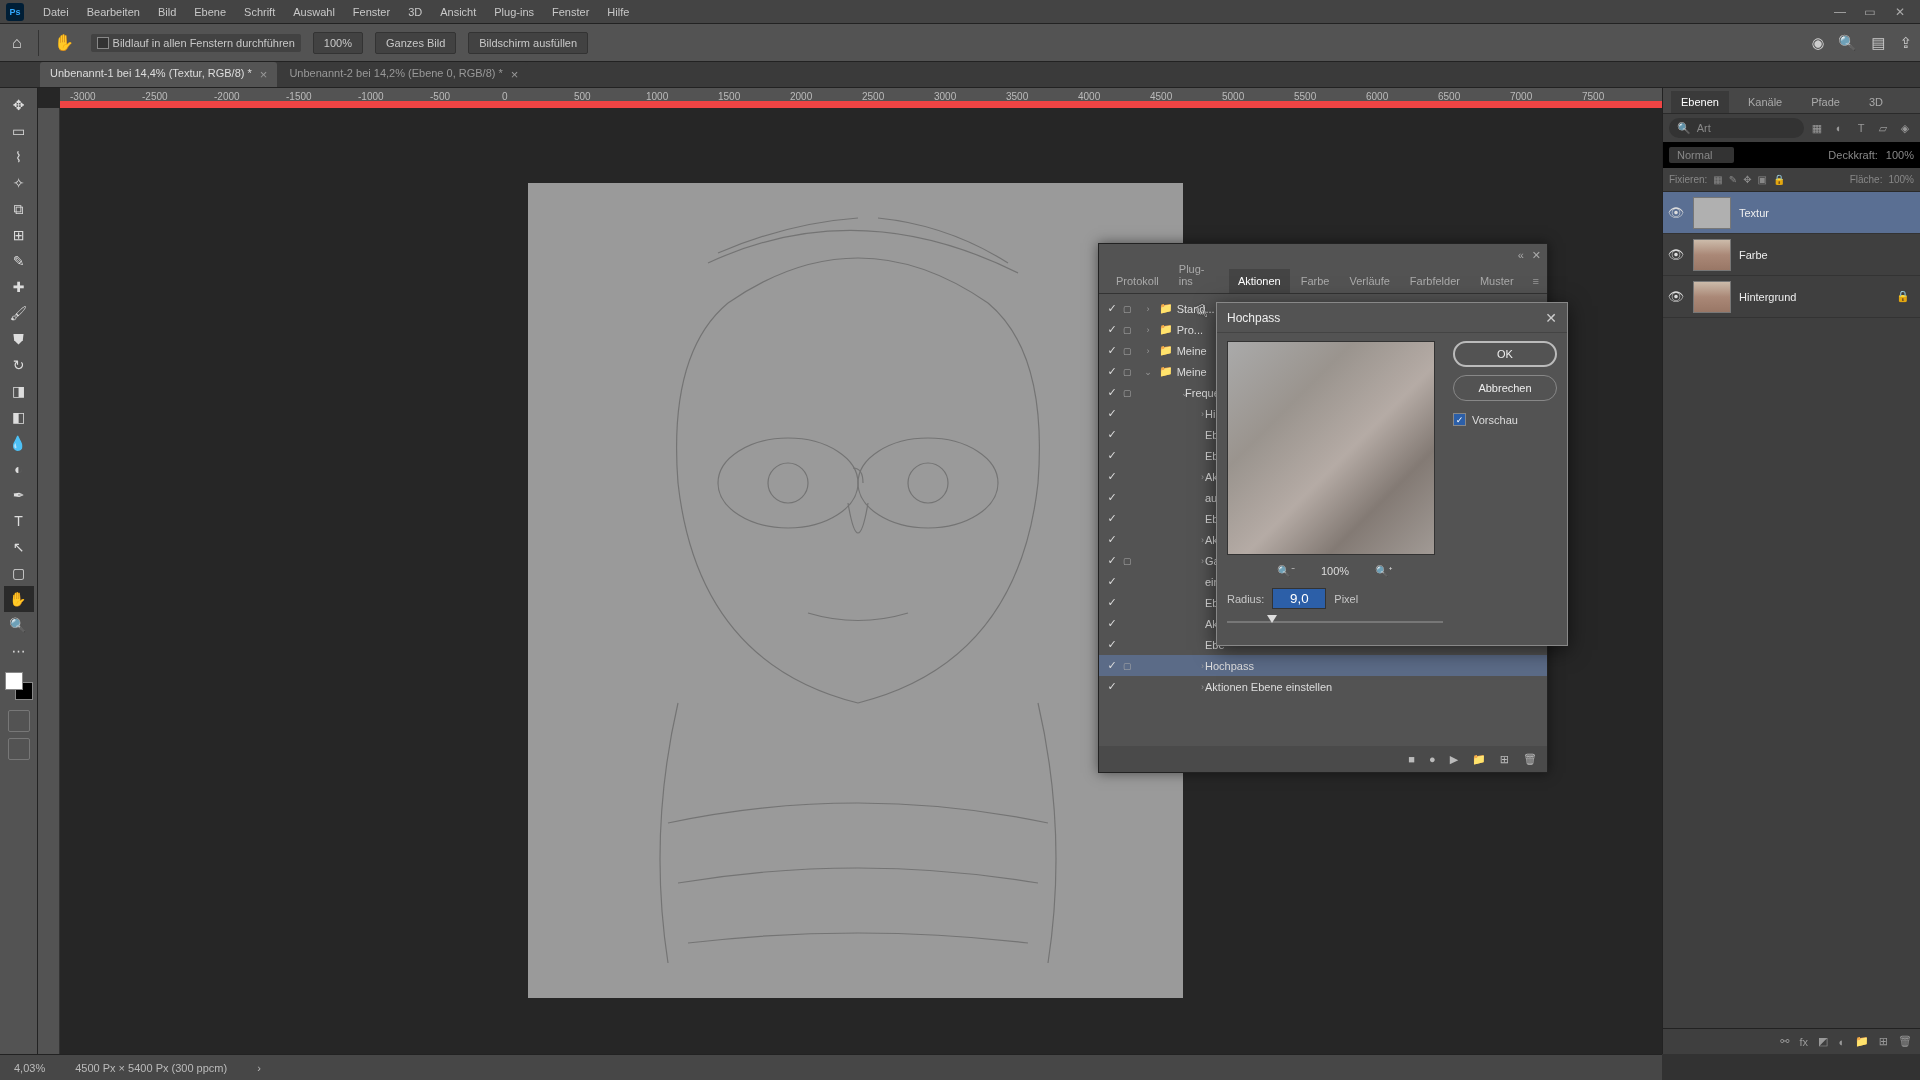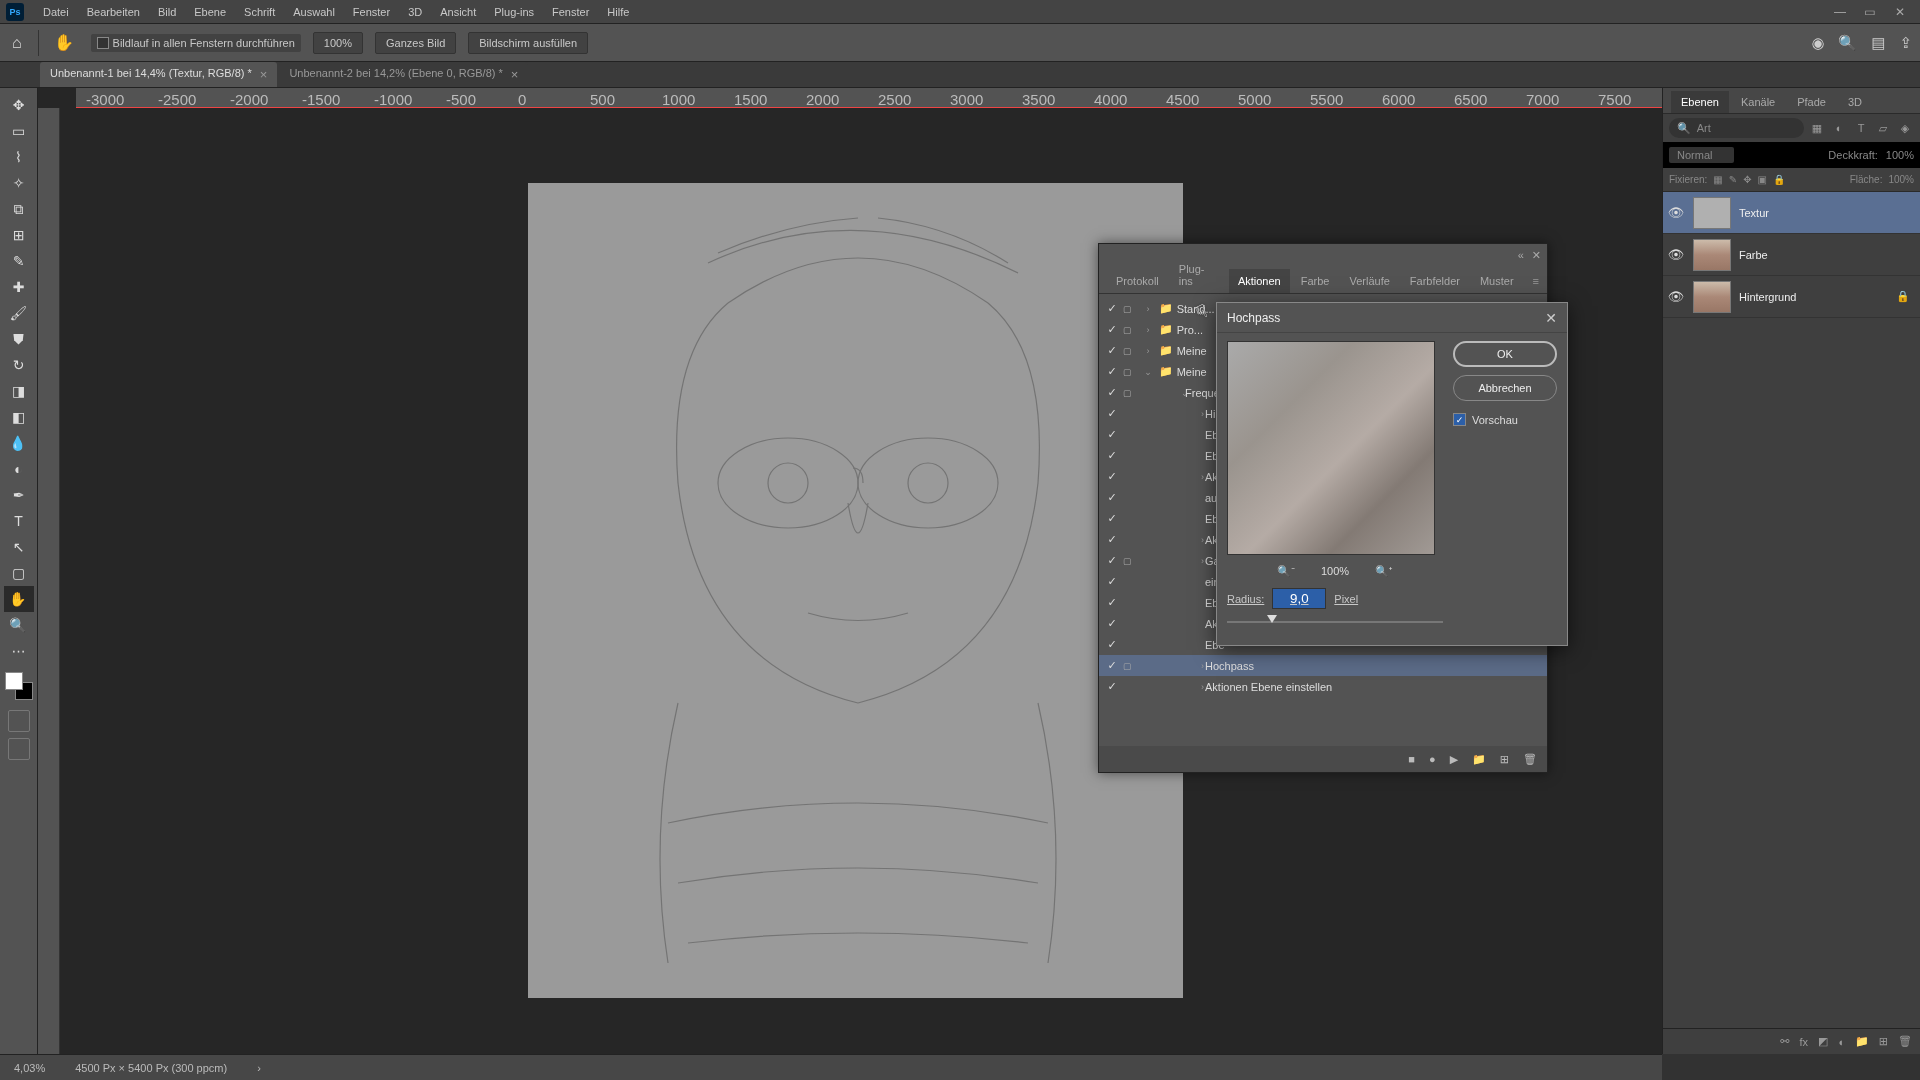--- a/index.html
+++ b/index.html
@@ -33,21 +33,21 @@
 .toolbox { width:38px; background:#535353; display:flex; flex-direction:column; align-items:center; padding-top:4px; border-right:1px solid #222;}
 .toolbox .tool { width:30px; height:26px; display:flex; align-items:center; justify-content:center; color:#ddd; font-size:14px; position:relative;}
 .toolbox .tool.active { background:#2a2a2a;}
 .toolbox .swatches { margin-top:8px; position:relative; width:28px; height:28px;}
 .toolbox .sw-fg { position:absolute; width:18px; height:18px; background:#fff; border:1px solid #888; top:0; left:0;}
 .toolbox .sw-bg { position:absolute; width:18px; height:18px; background:#000; border:1px solid #888; bottom:0; right:0;}
 .toolbox .qm { width:22px; height:22px; border:1px solid #777; margin-top:10px; border-radius:2px;}
 
 
 .workspace { flex:1; background:#262626; position:relative; }
-.ruler-h { position:absolute; top:0; left:38px; right:0; height:20px; background:#535353; display:flex; align-items:center; overflow:hidden; font-size:15px; color:#bbb; border-bottom:1px solid #ef4444;}
+.ruler-h { position:absolute; top:0; left:22px; right:0; height:20px; background:#535353; display:flex; align-items:center; overflow:hidden; font-size:10px; color:#bbb; border-bottom:7px solid #ef4444;}
 .ruler-h span { position:absolute; top:3px; }
 .ruler-v { position:absolute; top:20px; left:0; width:22px; bottom:0; background:#535353; border-right:1px solid #333; display:flex; flex-direction:column; font-size:9px; color:#bbb;}
 .canvas-img { position:absolute; top:95px; left:490px; width:655px; height:815px; background:#989898; }
 .canvas-img svg { width:100%; height:100%; }
 
 
 .actions-panel { position:absolute; top:155px; left:1060px; width:450px; height:530px; background:#535353; border:1px solid #222; box-shadow:0 0 12px rgba(0,0,0,.5);}
 .actions-panel .titlebar { height:22px; display:flex; justify-content:flex-end; align-items:center; padding:0 6px; gap:8px; color:#aaa;}
 .actions-panel .tabs { height:28px; display:flex; gap:2px; padding-left:8px; border-bottom:1px solid #333; align-items:flex-end;}
 .actions-panel .ptab { padding:6px 9px; color:#aaa; font-size:11px;}
@@ -66,35 +66,35 @@
 .actions-panel .footer { position:absolute; bottom:0; left:0; right:0; height:26px; background:#4a4a4a; display:flex; align-items:center; justify-content:flex-end; gap:14px; padding:0 10px; color:#bbb;}
 
 
 .dialog { position:absolute; top:214px; left:1178px; width:352px; background:#535353; border:1px solid #888; box-shadow:0 4px 20px rgba(0,0,0,.6); z-index:50;}
 .dialog .dlg-title { height:30px; background:#535353; display:flex; align-items:center; padding:0 10px; color:#eee; font-size:12px; border-bottom:1px solid #444;}
 .dialog .dlg-close { margin-left:auto; font-size:14px; color:#ccc;}
 .dialog .dlg-body { padding:8px 10px 14px; display:flex; gap:10px;}
 .dialog .preview-col { flex:1;}
 .dialog .preview-img { width:208px; height:214px; background:linear-gradient(135deg,#aaa 0%,#9a948e 30%,#b5aba5 55%,#837a74 75%,#a19a95 100%); border:1px solid #333;}
 .dialog .zoom-row { display:flex; align-items:center; justify-content:center; gap:26px; margin-top:8px; color:#ddd;}
-.dialog .radius-row { display:flex; align-items:center; gap:8px; margin-top:10px;text-decoration:underline;}
+.dialog .radius-row { display:flex; align-items:center; gap:8px; margin-top:10px;}
 .dialog .radius-row input { width:54px; background:#424242; border:1px solid #333; color:#fff; padding:2px 4px; text-align:center;}
 .dialog .radius-row input::selection { background:#1473e6; color:#fff;}
 .dialog .slider { height:18px; margin-top:4px; position:relative;}
 .dialog .slider-track { position:absolute; top:8px; left:0; right:0; height:2px; background:#777;}
 .dialog .slider-thumb { position:absolute; top:2px; left:40px; width:0; height:0; border-left:5px solid transparent; border-right:5px solid transparent; border-top:8px solid #ddd;}
 .dialog .btn-col { width:104px; display:flex; flex-direction:column; gap:8px;}
 .dialog .dbtn { height:26px; border:1px solid #888; border-radius:13px; background:#535353; color:#eee; display:flex; align-items:center; justify-content:center;}
 .dialog .dbtn.primary { border:2px solid #bbb;}
 .dialog .chk-row { display:flex; align-items:center; gap:6px; margin-top:4px; color:#ddd;}
 .dialog .chk-box { width:13px; height:13px; border:1px solid #888; background:#2c5fa8; display:flex; align-items:center; justify-content:center; color:#fff; font-size:9px;}
 
 
 .right-col { width:258px; background:#474747; border-left:1px solid #222; display:flex; flex-direction:column;}
-.right-col .panel-tabs { height:26px; display:flex; padding-left:8px; align-items:flex-end; gap:2px; border-bottom:1px solid #2a2a2a;}
+.right-col .panel-tabs { height:26px; display:flex; padding-left:8px; align-items:flex-end; gap:9px; border-bottom:1px solid #2a2a2a;}
 .right-col .rtab { padding:5px 10px; color:#aaa;}
 .right-col .rtab.active { background:#3a3a3a; color:#fff;}
 .right-col .search-row { height:28px; display:flex; align-items:center; gap:4px; padding:0 6px; background:#3f3f3f;}
 .right-col .search-row .sinput { flex:1; display:flex; align-items:center; gap:6px; background:#333; border-radius:10px; height:20px; padding:0 8px; color:#888;}
 .right-col .search-row .ficon { width:18px; height:18px; display:flex; align-items:center; justify-content:center; color:#999; font-size:11px;}
 .right-col .blend-row { height:26px; display:flex; align-items:center; padding:0 6px; gap:8px; background:#000000; color:#888;}
 .right-col .blend-row .sel { background:#333; padding:2px 22px 2px 8px; border-radius:2px;}
 .right-col .lock-row { height:24px; display:flex; align-items:center; padding:0 6px; gap:6px; background:#3f3f3f; color:#888; font-size:10px; border-bottom:1px solid #2a2a2a;}
 .right-col .layers { flex:1; background:#3f3f3f;}
 .right-col .layer { height:42px; display:flex; align-items:center; padding:0 4px; gap:8px; border-bottom:1px solid #333;}

